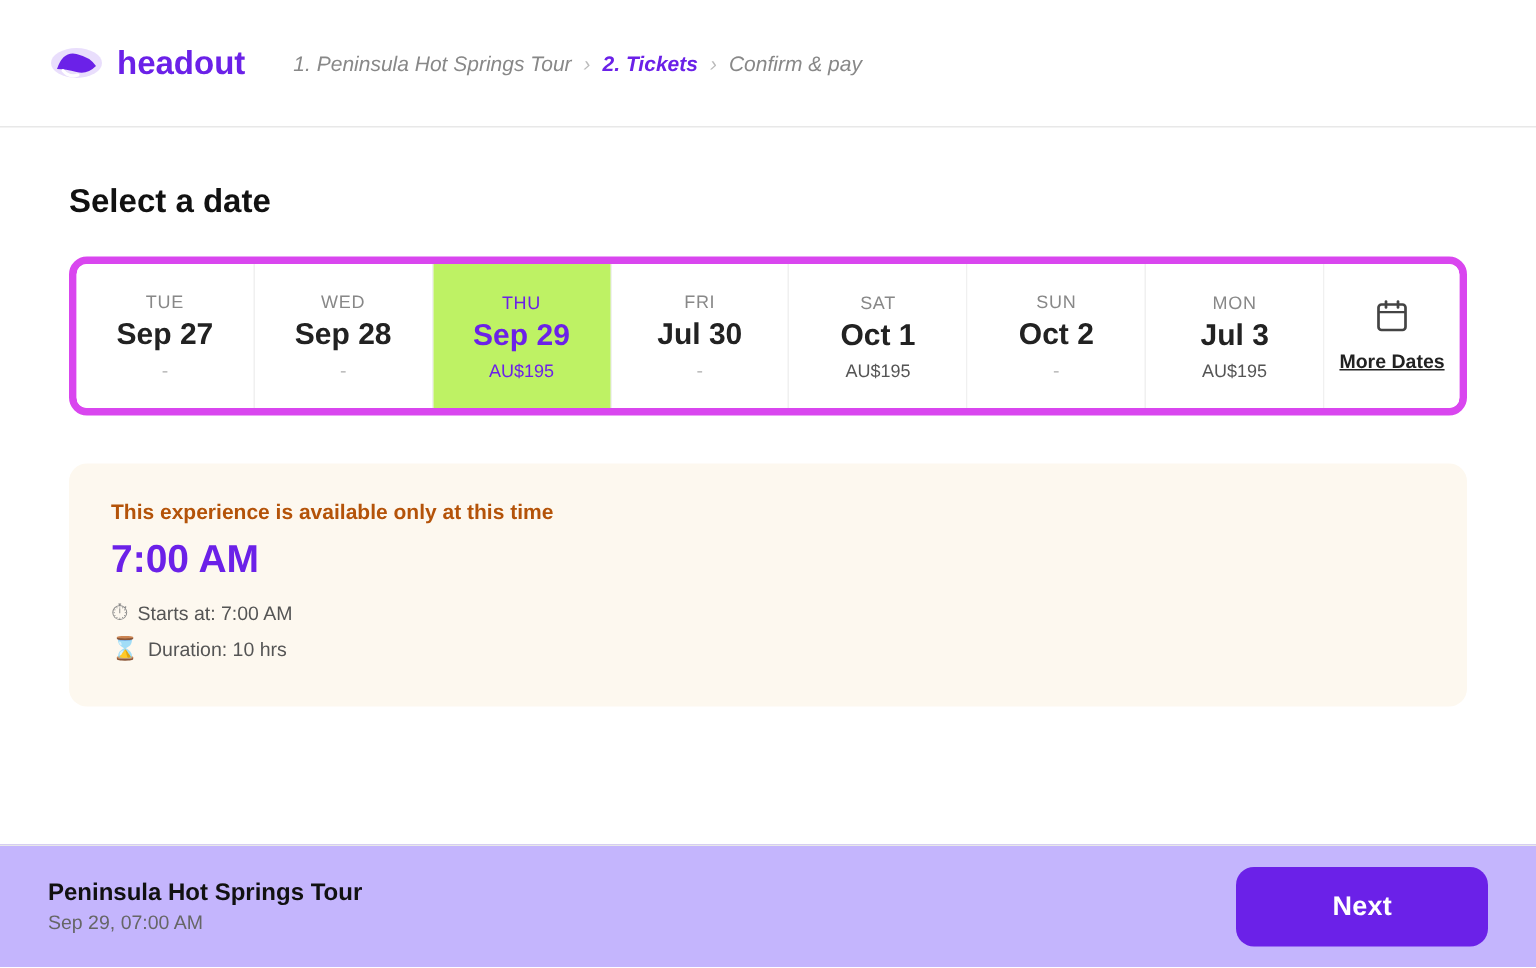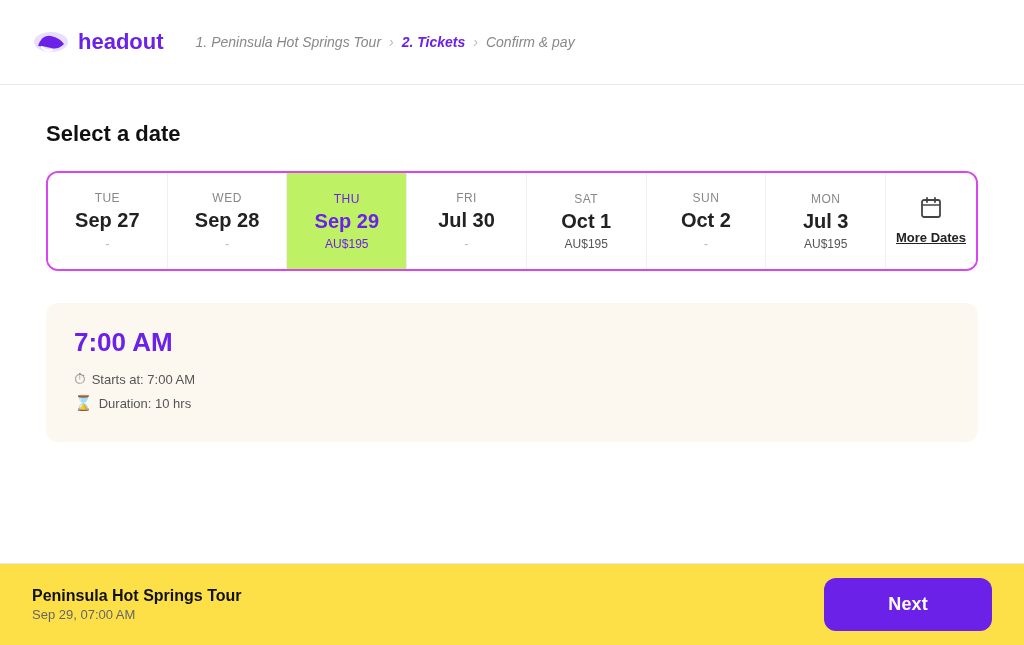--- a/index.html
+++ b/index.html
@@ -60,21 +60,21 @@
       color: #111;
       margin-bottom: 24px;
     }
 
     
     .date-selector {
       display: flex;
       gap: 0;
       align-items: stretch;
       margin-bottom: 32px;
-      border: 2px solid #d946ef;
+      border: 5px solid #d946ef;
       border-radius: 12px;
       overflow: hidden;
     }
 
     .date-cell {
       flex: 1;
       display: flex;
       flex-direction: column;
       align-items: center;
       justify-content: center;
@@ -181,21 +181,21 @@
       font-size: 15px;
       color: #888;
     }
 
     
     .footer-bar {
       position: fixed;
       bottom: 0;
       left: 0;
       right: 0;
-      background: #fde047;
+      background: #c4b5fd;
       border-top: 1px solid #e8e8e8;
       padding: 14px 32px;
       display: flex;
       align-items: center;
       justify-content: space-between;
     }
     .footer-info {}
     .footer-tour-name {
       font-size: 16px;
       font-weight: 700;
@@ -294,20 +294,21 @@
           <line x1="8" y1="2" x2="8" y2="6" stroke="#444" stroke-width="1.8" stroke-linecap="round"></line>
           <line x1="16" y1="2" x2="16" y2="6" stroke="#444" stroke-width="1.8" stroke-linecap="round"></line>
         </svg>
       </div>
       <div class="more-dates-label">More Dates</div>
     </div>
 
   </div>
 
   <div class="time-box">
+    <div class="time-box-title">This experience is available only at this time</div>
     <div class="time-main">7:00 AM</div>
     <div class="time-detail">
       <span class="time-icon">⏱</span>
       <span>Starts at: 7:00 AM</span>
     </div>
     <div class="time-detail">
       <span class="time-icon">⌛</span>
       <span>Duration: 10 hrs</span>
     </div>
   </div>

